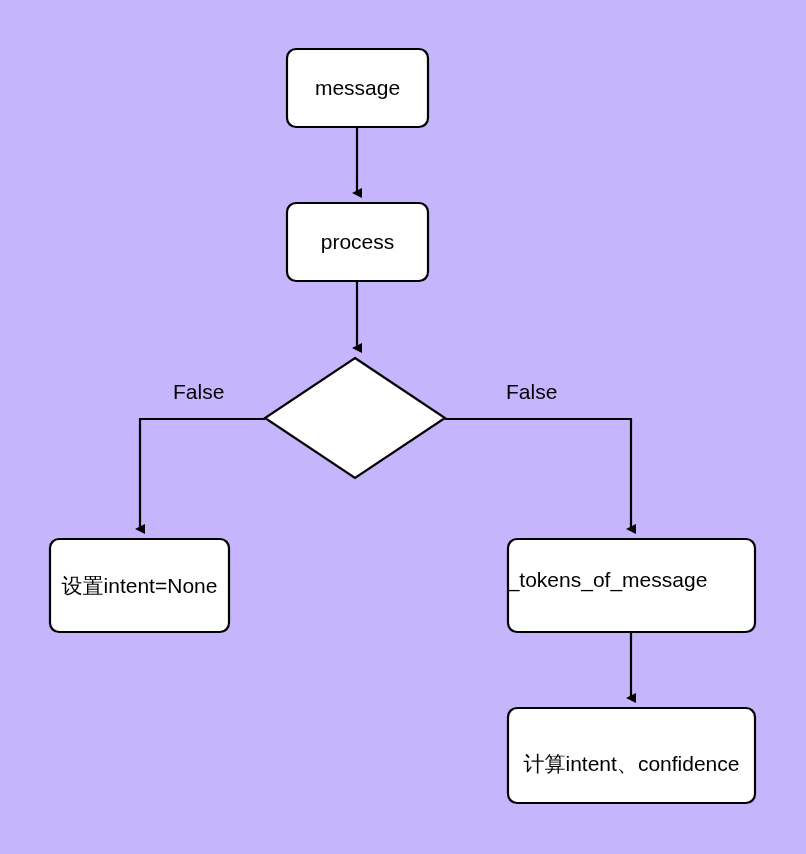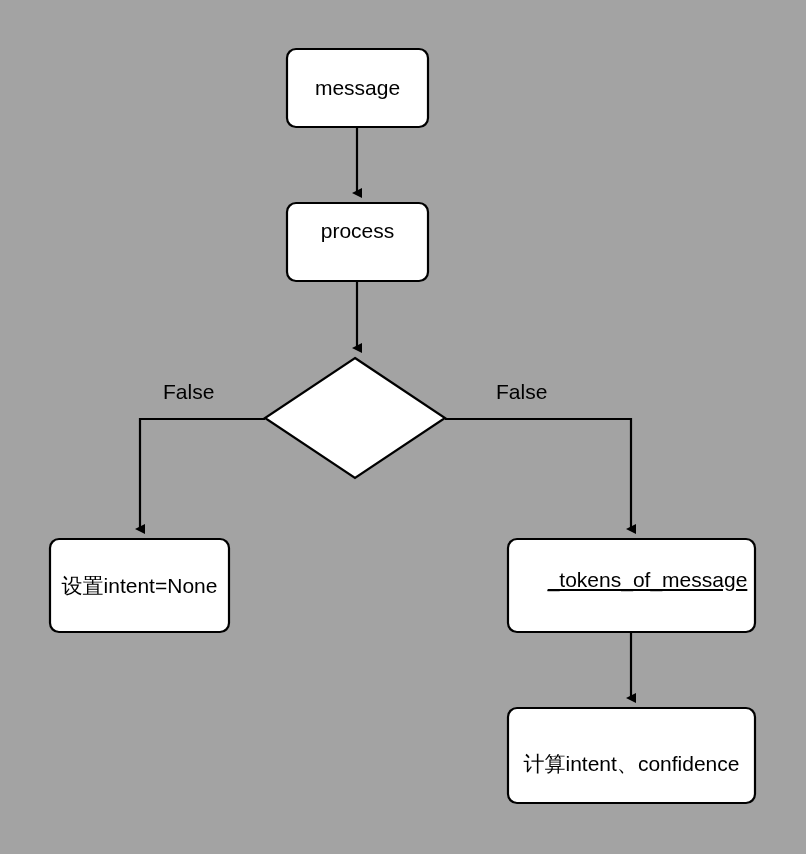--- a/index.html
+++ b/index.html
@@ -9,21 +9,21 @@
     background: #ffffff;
   }
   body {
     font-family: "Liberation Sans", sans-serif;
     color: #000000;
   }
   #canvas {
     position: relative;
     width: 806px;
     height: 854px;
-    background: #a3a3a3;
+    background: #c4b5fd;
     overflow: hidden;
   }
   #flow-svg {
     position: absolute;
     left: 0;
     top: 0;
     width: 806px;
     height: 854px;
     display: block;
   }
@@ -40,20 +40,21 @@
     color: #000000;
     pointer-events: none;
   }
   .edge-label {
     position: absolute;
     font-family: "Liberation Sans", sans-serif;
     font-size: 21px;
     line-height: 24px;
     color: #000000;
     white-space: nowrap;
+    margin-left: 10px;
   }
   .two-line {
     flex-direction: row;
   }
   .two-line > span {
     display: block;
   }
 </style>
 </head>
 <body>
@@ -85,28 +86,28 @@
 
     <path d="M 265 419 L 140 419 L 140 529" fill="none" stroke="#000000" stroke-width="2.2" marker-end="url(#arrowhead)"></path>
 
     <path d="M 445 419 L 631 419 L 631 529" fill="none" stroke="#000000" stroke-width="2.2" marker-end="url(#arrowhead)"></path>
 
     <line x1="631" y1="632" x2="631" y2="698" stroke="#000000" stroke-width="2.2" marker-end="url(#arrowhead)"></line>
   </svg>
 
   <div class="node-label" style="left:287px; top:49px; width:141px; height:78px;">message</div>
 
-  <div class="node-label" style="left:287px; top:192px; width:141px; height:78px;">process</div>
+  <div class="node-label" style="left:287px; top:203px; width:141px; height:78px;">process</div>
 
 
   <div class="node-label two-line" style="left:40px; top:539px; width:199px; height:93px;">
     <span>设置intent=None</span>
   </div>
 
-  <div class="node-label" style="left:524px; top:539px; width:247px; height:81px;text-decoration:underline;">_tokens_of_message</div>
+  <div class="node-label" style="left:484px; top:539px; width:247px; height:81px;">_tokens_of_message</div>
 
   <div class="node-label" style="left:498px; top:708px; width:267px; height:111px;">计算intent、confidence</div>
 
   <div class="edge-label" style="left:163px; top:380px;">False</div>
 
   <div class="edge-label" style="left:496px; top:380px;">False</div>
 
 </div>
 
 </body></html>

